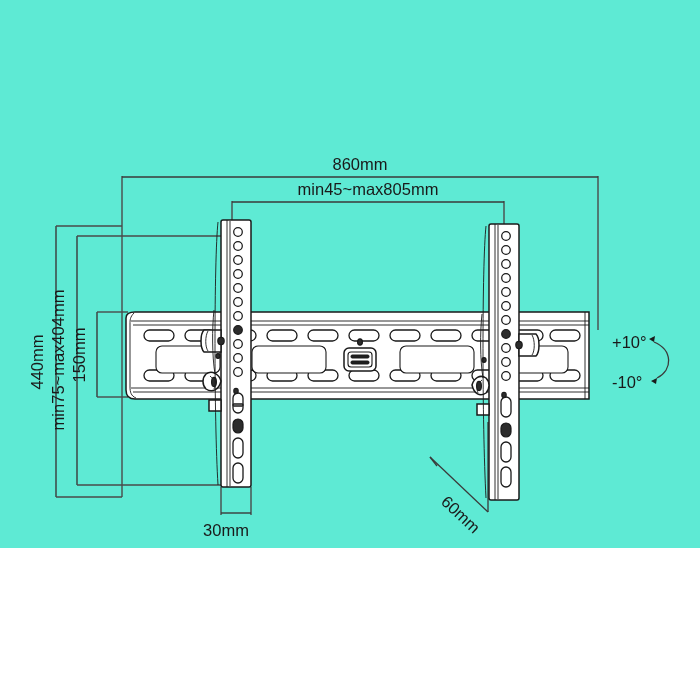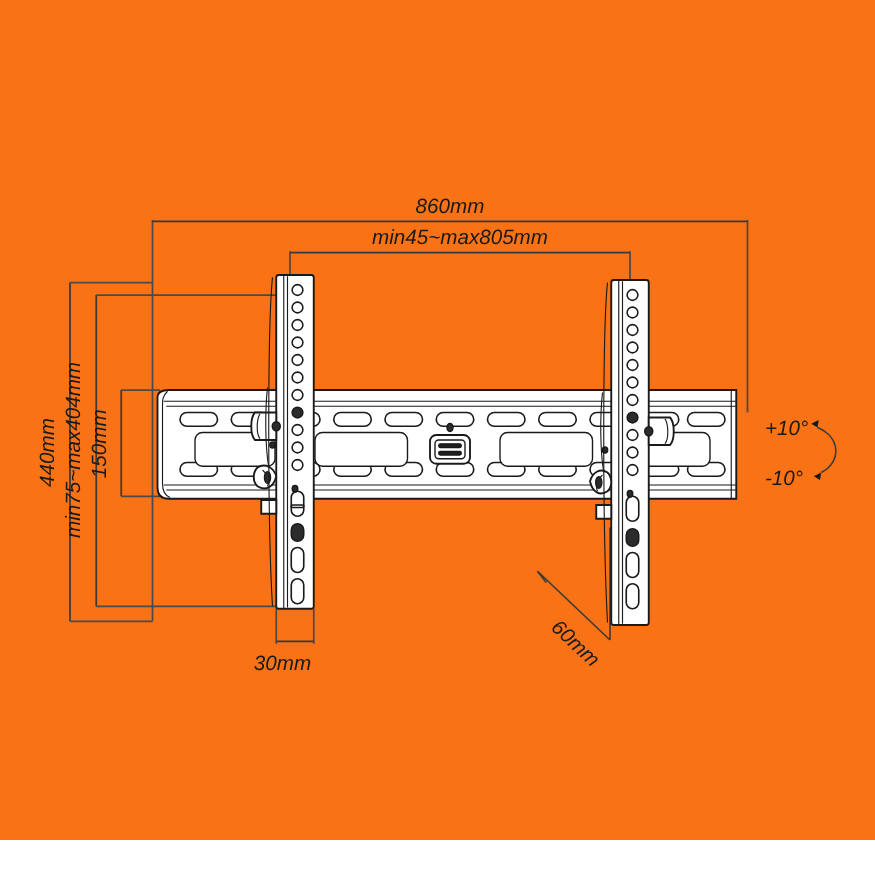--- a/index.html
+++ b/index.html
@@ -10,23 +10,22 @@
   }
   body {
     width: 700px;
     height: 700px;
     font-family: "Liberation Sans", sans-serif;
     overflow: hidden;
   }
   #drawing-root {
     position: relative;
     width: 700px;
-    height: 672px;
-    background: #f97316;
-    font-style: italic;
+    height: 548px;
+    background: #5eead4;
   }
   svg#drawing {
     display: block;
     width: 700px;
     height: 700px;
   }
   .dim-line {
     stroke: #3a3a3a;
     stroke-width: 1.4;
     fill: none;

